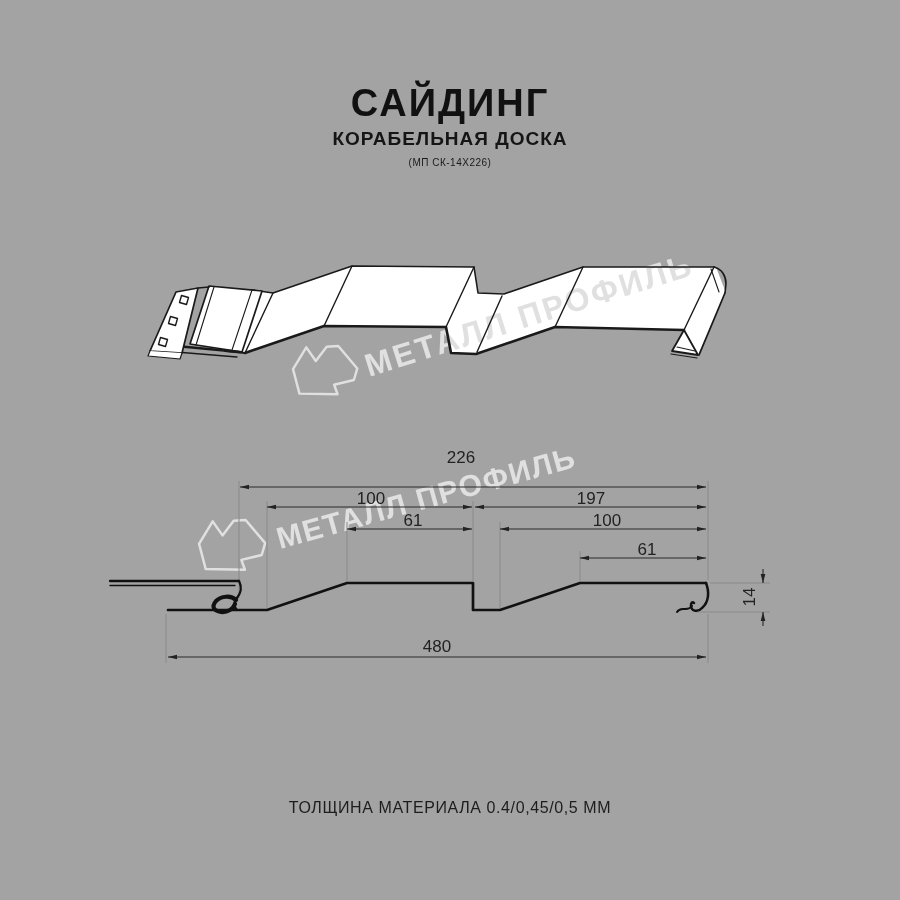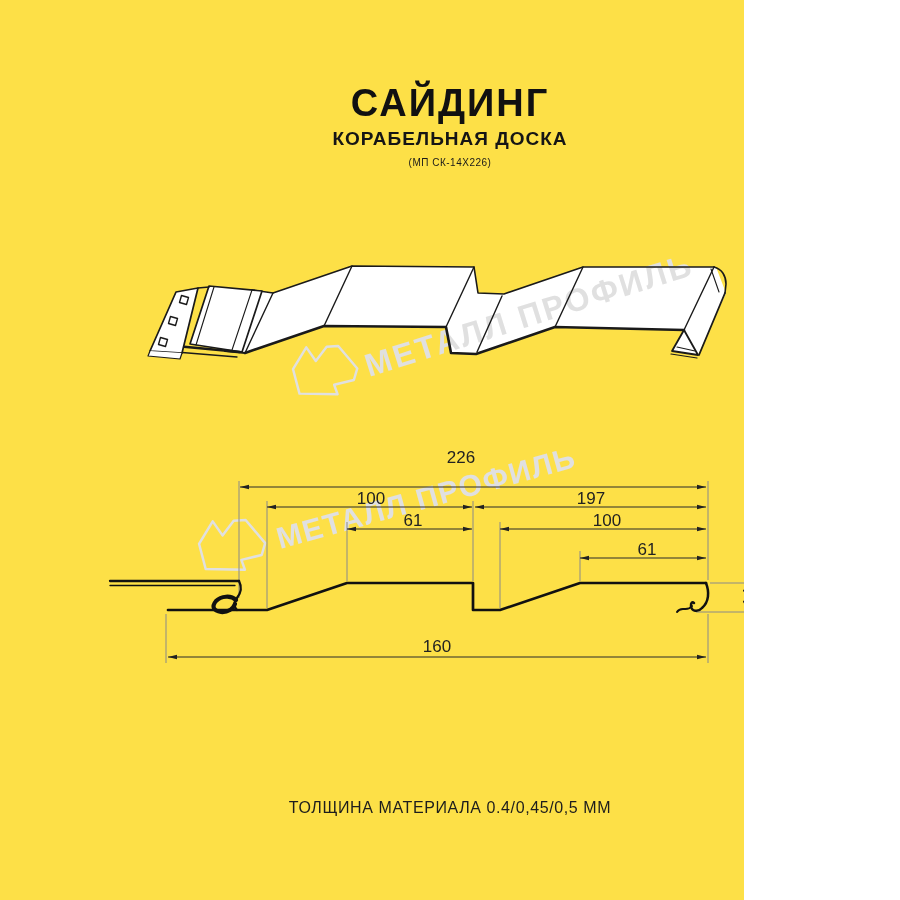--- a/index.html
+++ b/index.html
@@ -1,16 +1,16 @@
 <!DOCTYPE html>
 <html><head>
 <meta charset="utf-8">
 <style>
   html,body{margin:0;padding:0;background:#ffffff;}
-  .page{position:relative;width:744px;height:900px;background:#fde047;overflow:hidden;
+  .page{position:relative;width:900px;height:900px;background:#a3a3a3;overflow:hidden;
         font-family:"Liberation Sans", sans-serif;}
   .abs{position:absolute;}
   .ctr{left:0;width:900px;text-align:center;}
   .title{top:82px;font-size:38px;font-weight:bold;letter-spacing:2px;color:#111;}
   .subtitle{top:128px;font-size:19px;font-weight:bold;letter-spacing:1px;color:#151515;}
   .model{top:157px;font-size:10px;font-weight:normal;letter-spacing:0.5px;color:#1a1a1a;}
   .footer-note{top:799px;font-size:16px;font-weight:normal;letter-spacing:0.6px;color:#1d1d1d;}
   .dimlbl{position:absolute;font-size:17px;color:#222;transform:translate(-50%,-50%);white-space:nowrap;}
   .dimlbl.rot{transform:translate(-50%,-50%) rotate(-90deg);}
   svg{position:absolute;left:0;top:0;}
@@ -158,17 +158,17 @@
       </g>
     </g>
   </svg>
 
   <div class="dimlbl" style="left:461px;top:458px;">226</div>
   <div class="dimlbl" style="left:371px;top:499px;">100</div>
   <div class="dimlbl" style="left:413px;top:521px;">61</div>
   <div class="dimlbl" style="left:591px;top:499px;">197</div>
   <div class="dimlbl" style="left:607px;top:521px;">100</div>
   <div class="dimlbl" style="left:647px;top:550px;">61</div>
-  <div class="dimlbl" style="left:437px;top:647px;">160</div>
+  <div class="dimlbl" style="left:437px;top:647px;">480</div>
   <div class="dimlbl rot" style="left:750px;top:597px;">14</div>
 
   <div class="abs ctr footer-note">ТОЛЩИНА МАТЕРИАЛА 0.4/0,45/0,5 ММ</div>
 </div>
 
 </body></html>

